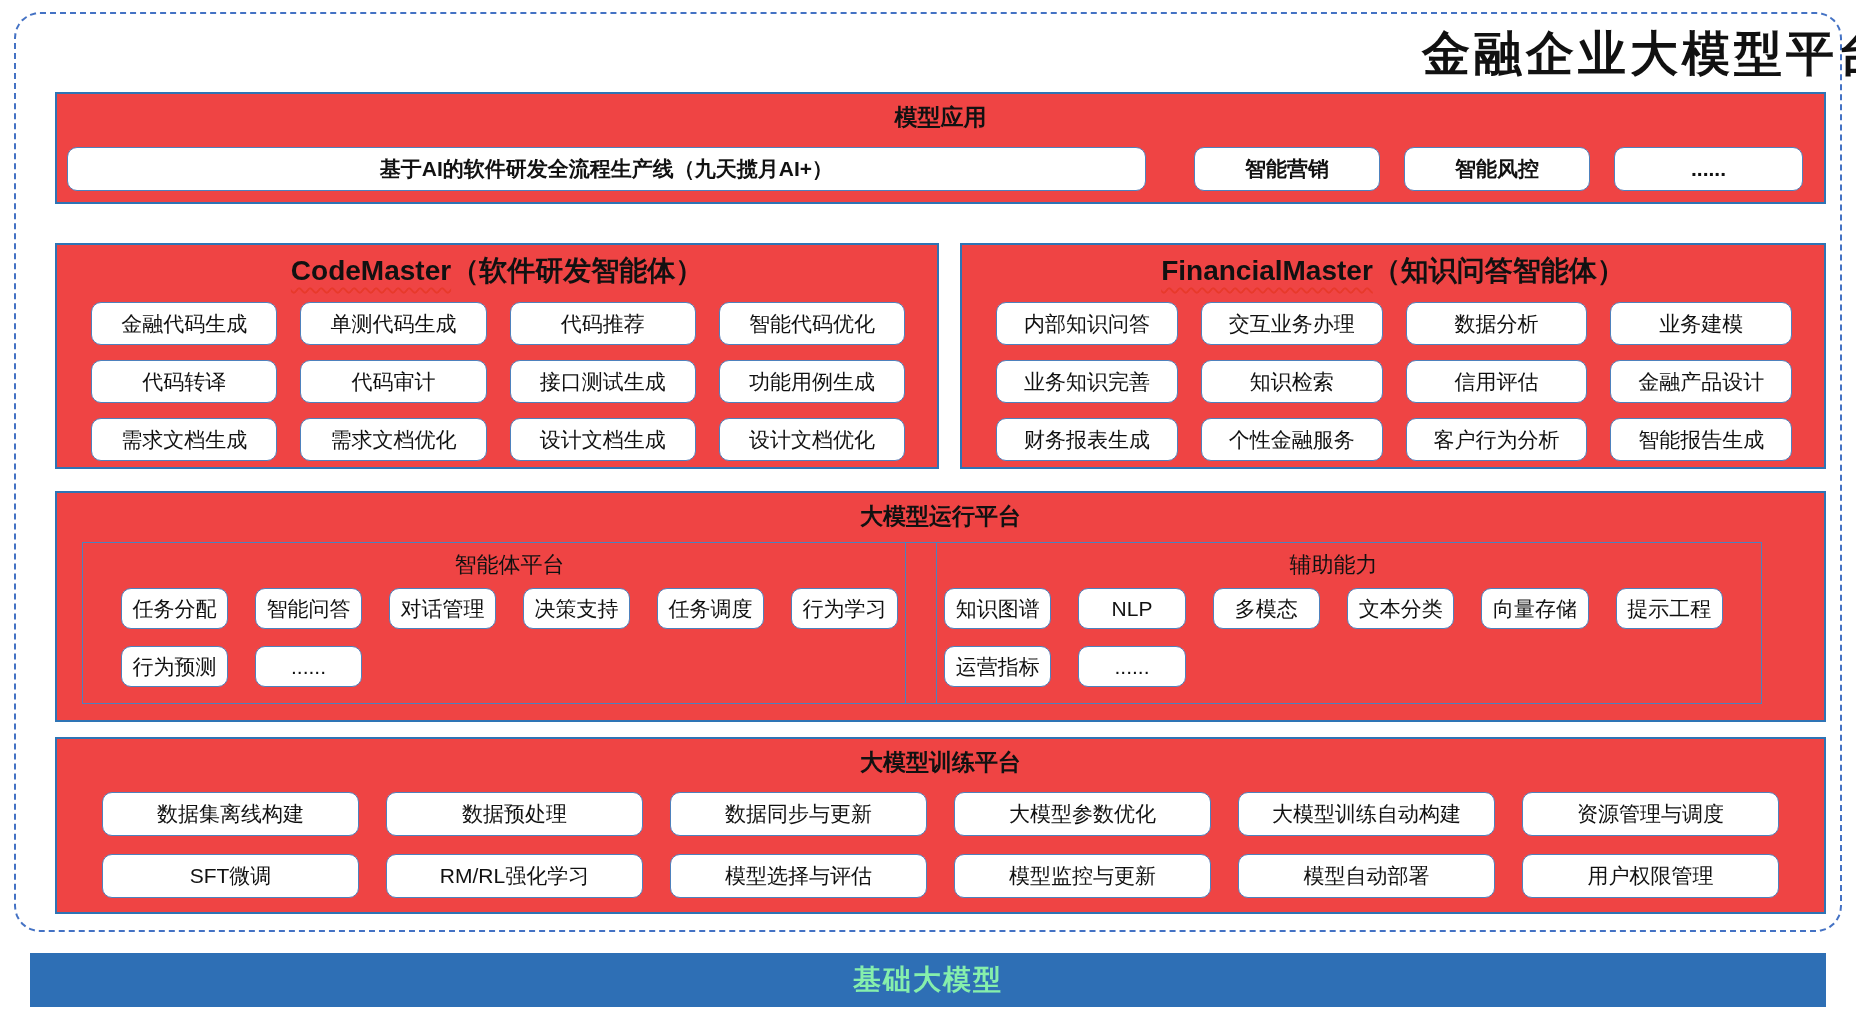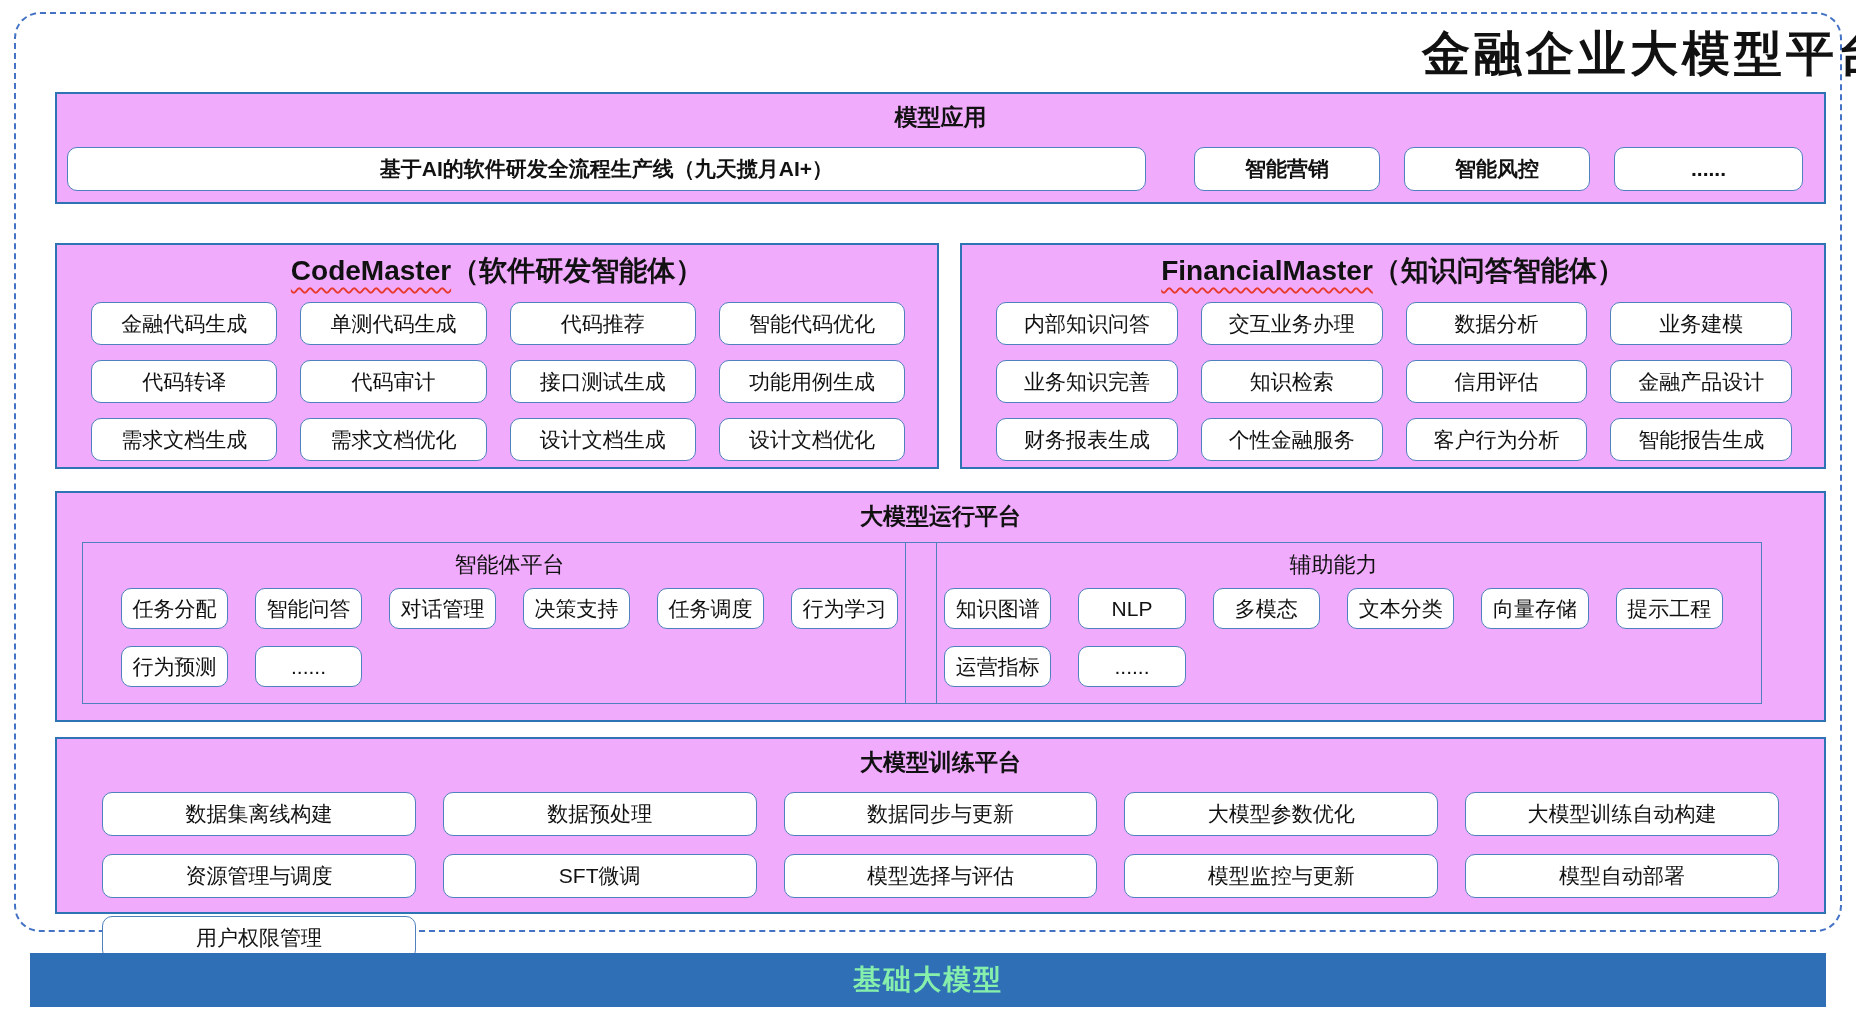--- a/index.html
+++ b/index.html
@@ -2,21 +2,21 @@
 <html style="--section-border: #2E74B5; --item-border: #4E81BD; --outer-dashed: #4472C4; --foundation-bg: #2E6FB5; --underline-red: #E8392B;"><head>
 <meta charset="utf-8">
 <style>
   html,body{margin:0;padding:0;background:#fff;}
   .canvas{position:relative;width:1856px;height:1024px;background:#fff;overflow:hidden;
           font-family:"Liberation Sans",sans-serif;color:#111;}
   .dashed-outer{position:absolute;left:14px;top:12px;width:1824px;height:916px;
           border:2px dashed var(--outer-dashed,#4472C4);border-radius:26px;}
   .main-title{position:absolute;left:0;top:22px;width:100%;text-align:right;
           font-family:"DejaVu Serif",serif;font-weight:bold;font-size:48px;letter-spacing:4px;margin-left:34px;}
-  .section{position:absolute;border:2px solid var(--section-border,#2E74B5);background:#f0abfc;box-sizing:border-box;}
+  .section{position:absolute;border:2px solid var(--section-border,#2E74B5);background:#ef4444;box-sizing:border-box;}
   .sec-header{text-align:center;font-weight:bold;font-size:23px;padding-top:8px;}
   .agent-header{text-align:center;font-weight:bold;font-size:28px;padding-top:7px;white-space:nowrap;}
   .squiggle{text-decoration:underline wavy var(--underline-red,#E8392B);
             text-decoration-thickness:2px;text-underline-offset:7px;}
   .item{box-sizing:border-box;border:1.5px solid var(--item-border,#4E81BD);border-radius:10px;
         display:flex;align-items:center;justify-content:center;font-size:21px;font-weight:500;
         background:#fff;white-space:nowrap;}
   
   .s1{left:55px;top:92px;width:1771px;height:112px;}
   .s1-row{display:flex;align-items:center;padding:14px 16px 0 10px;}
@@ -33,21 +33,21 @@
   
   .s3{left:55px;top:491px;width:1771px;height:231px;}
   .group{position:absolute;border:1.5px solid var(--item-border,#4E81BD);box-sizing:border-box;}
   .group-left{left:25px;top:49px;width:855px;height:162px;}
   .group-right{left:848px;top:49px;width:857px;height:162px;}
   .group-header{text-align:center;font-size:22px;font-weight:normal;padding-top:7px;}
   .group-grid{display:grid;grid-template-columns:repeat(6,1fr);gap:17px 27px;padding:8px 38px 0 38px;}
   .group-grid .item{height:41px;}
   
   .s4{left:55px;top:737px;width:1771px;height:177px;}
-  .train-grid{display:grid;grid-template-columns:repeat(5,1fr);gap:18px 27px;padding:14px 45px 0 45px;}
+  .train-grid{display:grid;grid-template-columns:repeat(6,1fr);gap:18px 27px;padding:14px 45px 0 45px;}
   .train-grid .item{height:44px;}
   
   .foundation-bar{position:absolute;left:30px;top:953px;width:1796px;height:54px;
         background:var(--foundation-bg,#2E6FB5);color:#86efac;display:flex;align-items:center;
         justify-content:center;font-size:28px;font-weight:600;letter-spacing:2px;}
 </style>
 </head>
 <body>
 
 <div class="canvas">
@@ -134,20 +134,21 @@
   <div class="section s4">
     <div class="sec-header">大模型训练平台</div>
     <div class="train-grid">
       <div class="item">数据集离线构建</div>
       <div class="item">数据预处理</div>
       <div class="item">数据同步与更新</div>
       <div class="item">大模型参数优化</div>
       <div class="item">大模型训练自动构建</div>
       <div class="item">资源管理与调度</div>
       <div class="item">SFT微调</div>
+      <div class="item">RM/RL强化学习</div>
       <div class="item">模型选择与评估</div>
       <div class="item">模型监控与更新</div>
       <div class="item">模型自动部署</div>
       <div class="item">用户权限管理</div>
     </div>
   </div>
 
   <div class="foundation-bar">
     <span>基础大模型</span>
   </div>

